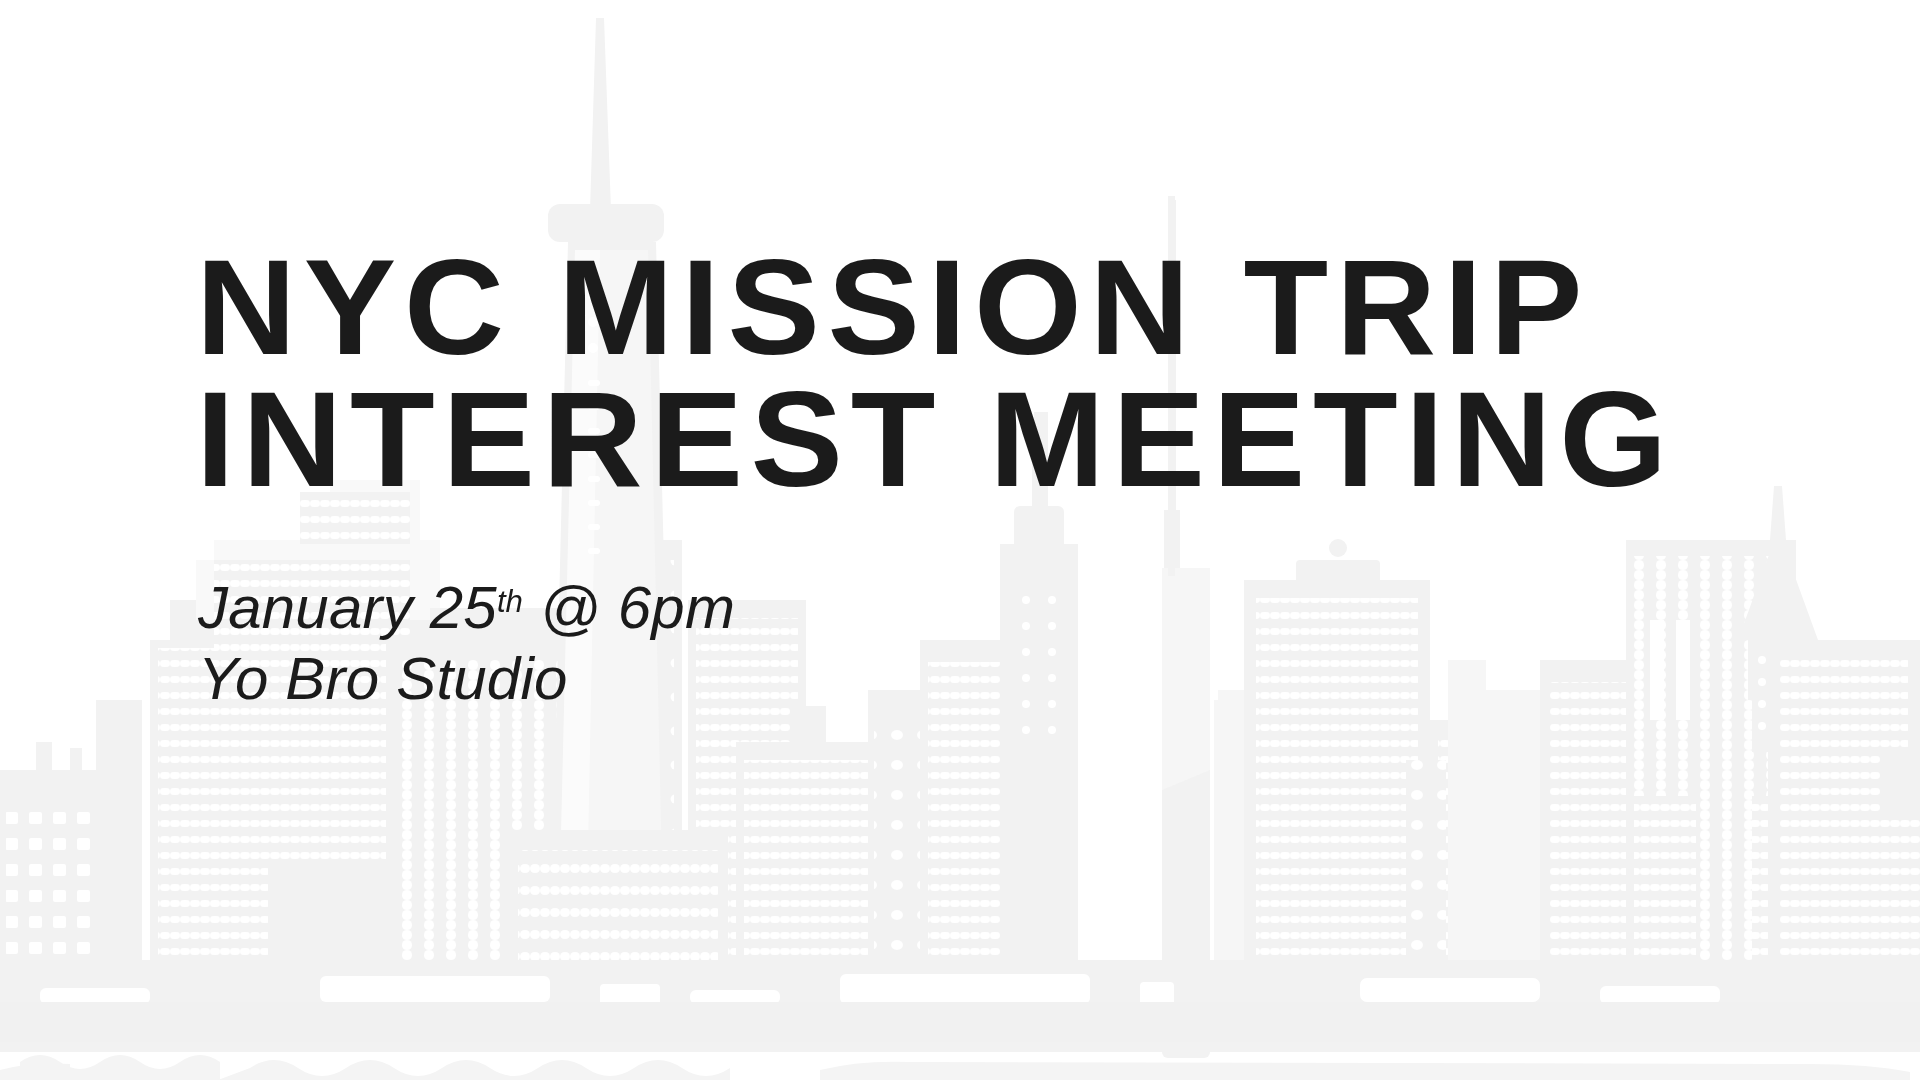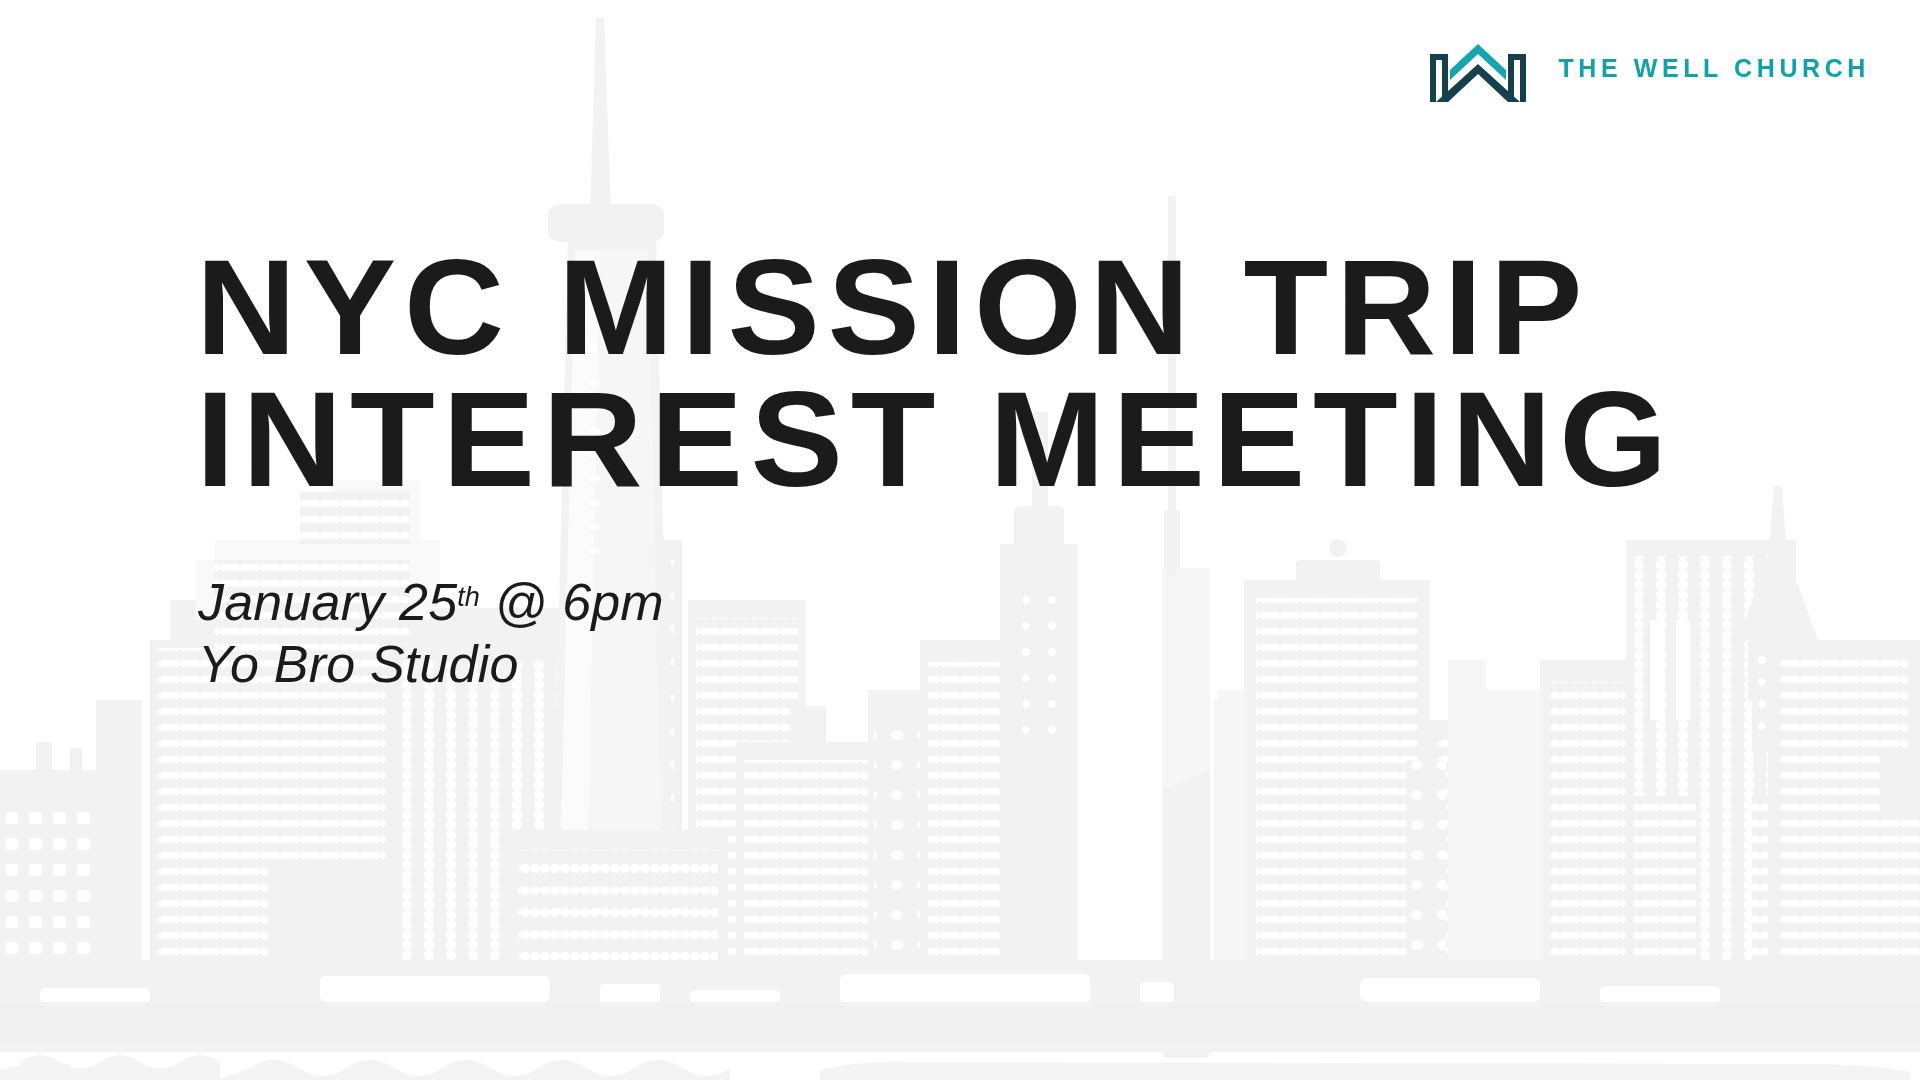--- a/index.html
+++ b/index.html
@@ -97,21 +97,21 @@
   #details {
     position: absolute;
     left: 198px;
     top: 572px;
     width: 1000px;
   }
   .detail-line {
     font-family: "Liberation Sans", sans-serif;
     font-style: italic;
     font-weight: normal;
-    font-size: 52px;
+    font-size: 60px;
     line-height: 1.19;
     color: #1b1b1b;
     white-space: nowrap;
     letter-spacing: 0.2px;
   }
   .detail-line sup {
     font-size: 0.52em;
     vertical-align: baseline;
     position: relative;
     top: -0.52em;
@@ -325,33 +325,20 @@
                  q20 -14 40 0 l0 22 l-200 0 Z"></path>
         <path d="M250 1068 q24 -16 48 0 q24 16 48 0 q24 -16 48 0 q24 16 48 0
                  q24 -16 48 0 q24 16 48 0 q24 -16 48 0 q24 16 48 0
                  q24 -16 48 0 q24 16 48 0 l0 18 l-528 0 Z"></path>
         <path d="M820 1070 q40 -10 90 -8 l900 2 q60 0 100 8 l0 14 l-1090 0 Z"></path>
         <path d="M0 1070 q30 -8 70 -6 l0 18 l-70 0 Z"></path>
       </g>
     </svg>
   </div>
 
-  <div id="logo-lockup">
-    <svg id="logo-mark" viewBox="0 0 100 66" xmlns="http://www.w3.org/2000/svg">
-
-      <path d="M2 18 h18 v48 h-6 v-42 h-6 v42 h-6 z" fill="#17404d"></path>
-
-      <path d="M80 18 h18 v48 h-6 v-42 h-6 v42 h-6 z" fill="#17404d"></path>
-
-      <path d="M50 8 L78 34 L78 44 L50 18 L22 44 L22 34 Z" fill="#15a5ac"></path>
-
-      <path d="M50 28 L92 66 L80 66 L50 38 L20 66 L8 66 Z" fill="#17404d"></path>
-    </svg>
-    <span id="logo-wordmark" style="color:#0fa2ab">THE WELL CHURCH</span>
-  </div>
 
   <div id="content">
 
     <h1 id="headline">
       <span class="hl-line">NYC MISSION TRIP</span>
       <span class="hl-line">INTEREST MEETING</span>
     </h1>
 
     <div id="details">
       <div class="detail-line"><span>January 25</span><sup>th</sup><span> @ 6pm</span></div>

